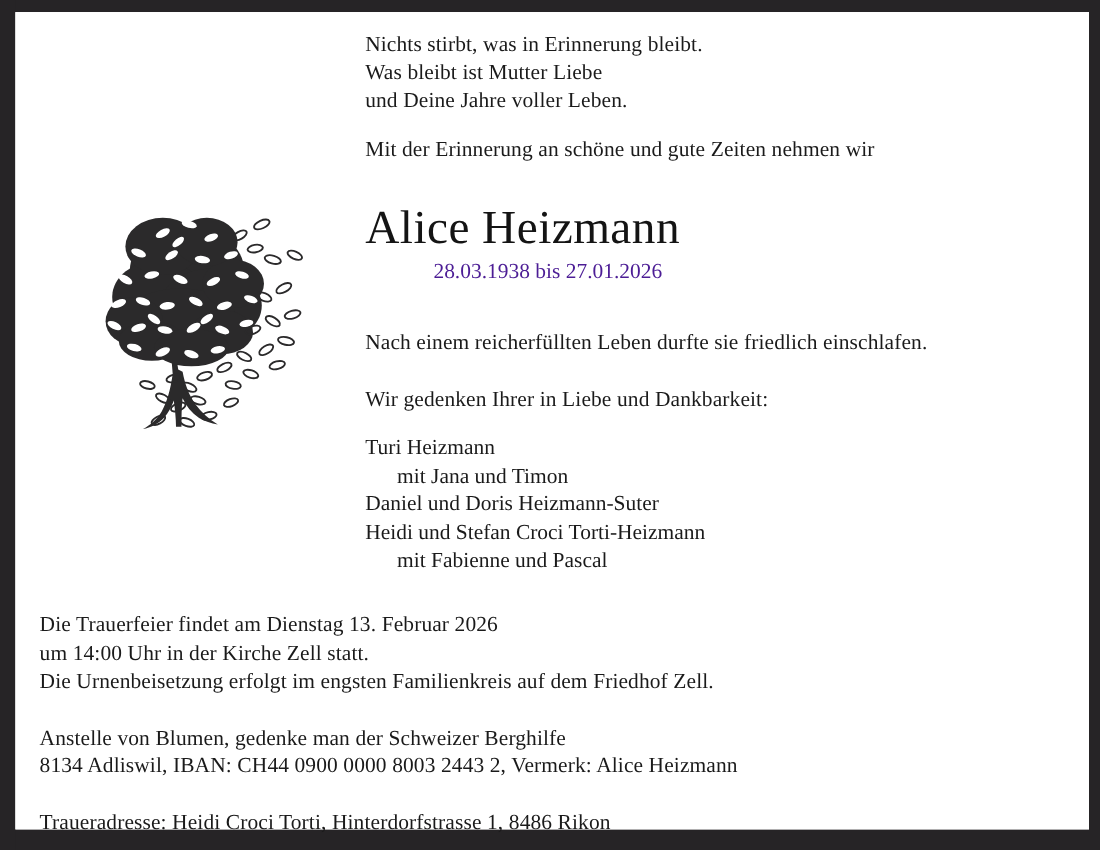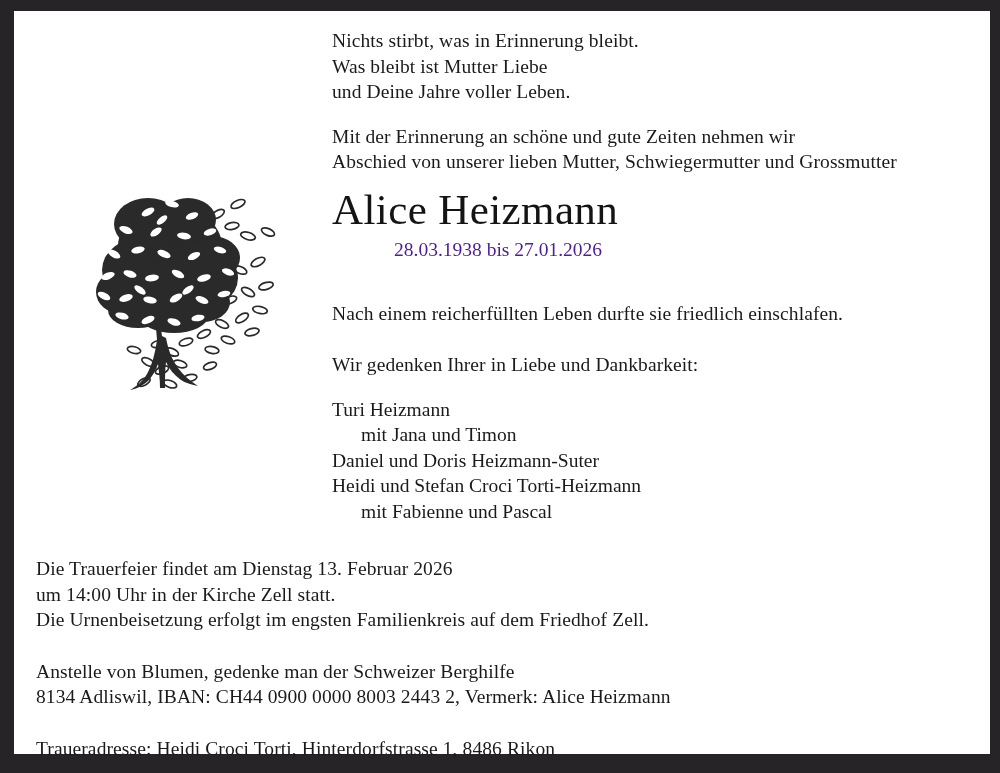--- a/index.html
+++ b/index.html
@@ -60,21 +60,21 @@
     font-size: 19.5px;
     line-height: 25.5px;
     letter-spacing: 0.1px;
   }
   .para .line { display: block; white-space: pre; }
   .gap-sm { height: 19px; }
   .gap-md { height: 26px; }
   .gap-lg { height: 38px; }
 
   .name-block {
-    margin-top: 11px;
+    margin-top: 35px;
   }
   .deceased-name {
     color: #141414;
     font-size: 43px;
     line-height: 48px;
     letter-spacing: 0.4px;
     white-space: pre;
   }
   .life-dates {
     color: #4c1d95;
@@ -223,21 +223,20 @@
       <div class="para">
         <span class="line">Nichts stirbt, was in Erinnerung bleibt.</span>
         <span class="line">Was bleibt ist Mutter Liebe</span>
         <span class="line">und Deine Jahre voller Leben.</span>
       </div>
 
       <div class="gap-sm"></div>
 
       <div class="para">
         <span class="line">Mit der Erinnerung an schöne und gute Zeiten nehmen wir</span>
-        <span class="line">Abschied von unserer lieben Mutter, Schwiegermutter und Grossmutter</span>
       </div>
 
       <div class="name-block">
         <div class="deceased-name">Alice Heizmann</div>
         <div class="life-dates">28.03.1938 bis 27.01.2026</div>
       </div>
 
       <div class="gap-lg"></div>
 
       <div class="para">

